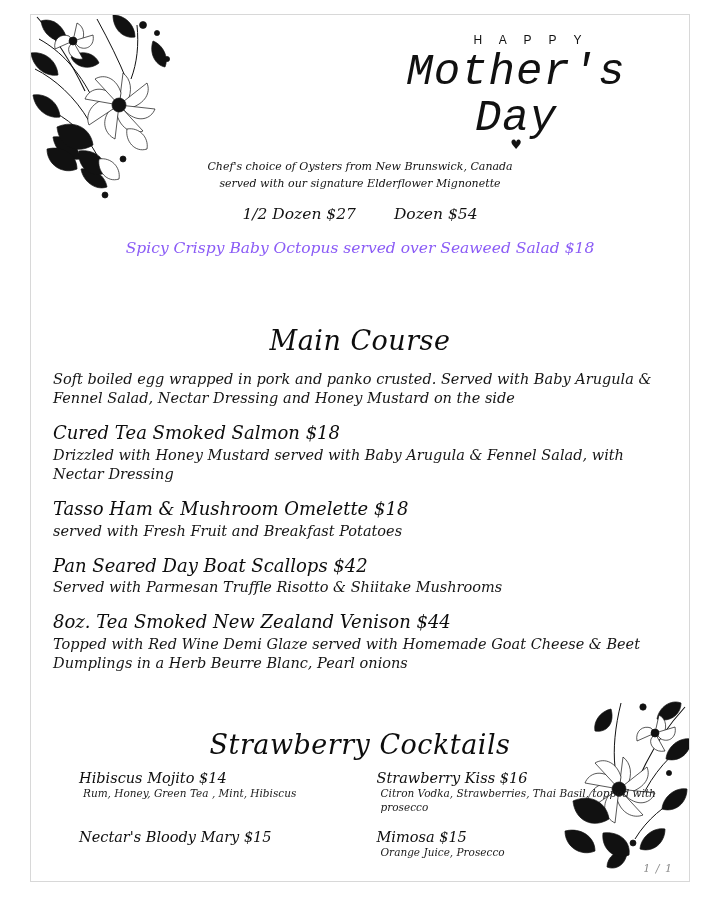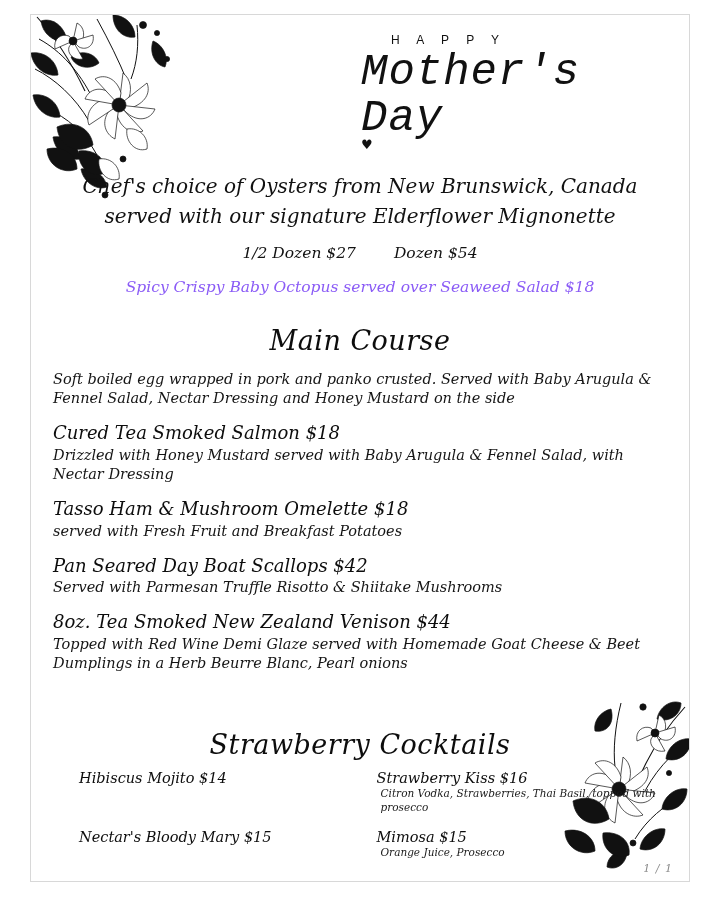--- a/index.html
+++ b/index.html
@@ -39,20 +39,21 @@
   }
   .floral-tl { left: -4px; top: -6px; width: 185px; height: 205px; }
   .floral-br { right: -6px; bottom: 8px; width: 180px; height: 180px; }
 
   
   .header {
     position: absolute;
     left: 330px;
     top: 18px;
     width: 310px;
+    text-align: center;
   }
   .happy {
     font-family: "Liberation Sans", sans-serif;
     font-size: 12px;
     letter-spacing: 7px;
     color: #111;
     margin-left: 30px;
   }
   .mothers-day {
     font-family: Liberation Mono, monospace;
@@ -77,25 +78,24 @@
     letter-spacing: 0.5px;
   }
 
   .appetizer-block {
     position: absolute;
     top: 144px;
     left: 0;
     width: 658px;
   }
   .app-lines {
-    margin-top: 12px;
-    text-align: center;
-    font-family: "DejaVu Serif", serif;
-    font-style: italic;
-    font-size: 20px;
+    text-align: center;
+    font-family: "DejaVu Serif", serif;
+    font-style: italic;
+    font-size: 11px;
     line-height: 1.5;
     color: #111;
   }
   .app-prices {
     margin-top: 13px;
     text-align: center;
     font-family: "DejaVu Serif", serif;
     font-style: italic;
     font-size: 15.5px;
     color: #111;
@@ -318,20 +318,21 @@
           <div class="item-desc">Topped with Red Wine Demi Glaze served  with Homemade Goat Cheese &amp; Beet Dumplings in a  Herb Beurre Blanc, Pearl onions</div>
         </div>
       </div>
     </div>
 
     <div class="cocktails-block">
       <div class="section-title">Strawberry Cocktails</div>
       <div class="ctk-grid">
         <div>
           <div class="ctk-name">Hibiscus Mojito $14</div>
+          <div class="ctk-desc">Rum, Honey, Green Tea , Mint, Hibiscus</div>
         </div>
         <div>
           <div class="ctk-name">Strawberry Kiss $16</div>
           <div class="ctk-desc">Citron Vodka, Strawberries, Thai Basil, topped with prosecco</div>
         </div>
         <div>
           <div class="ctk-name">Nectar's Bloody Mary $15</div>
           <div class="ctk-desc"></div>
         </div>
         <div>

